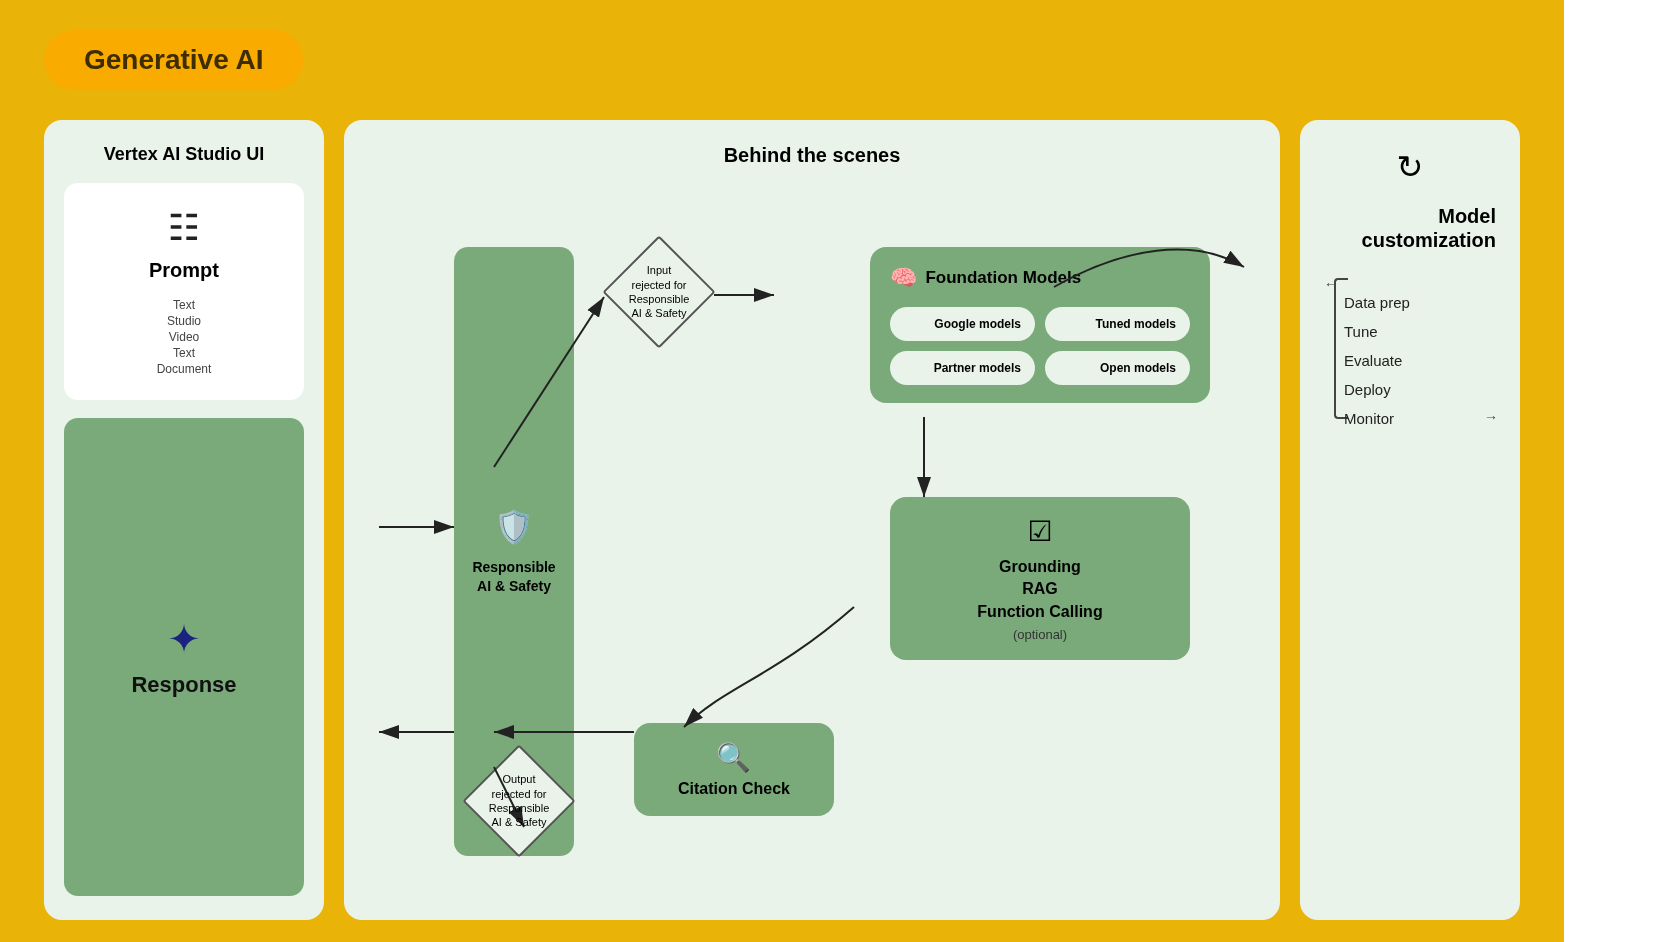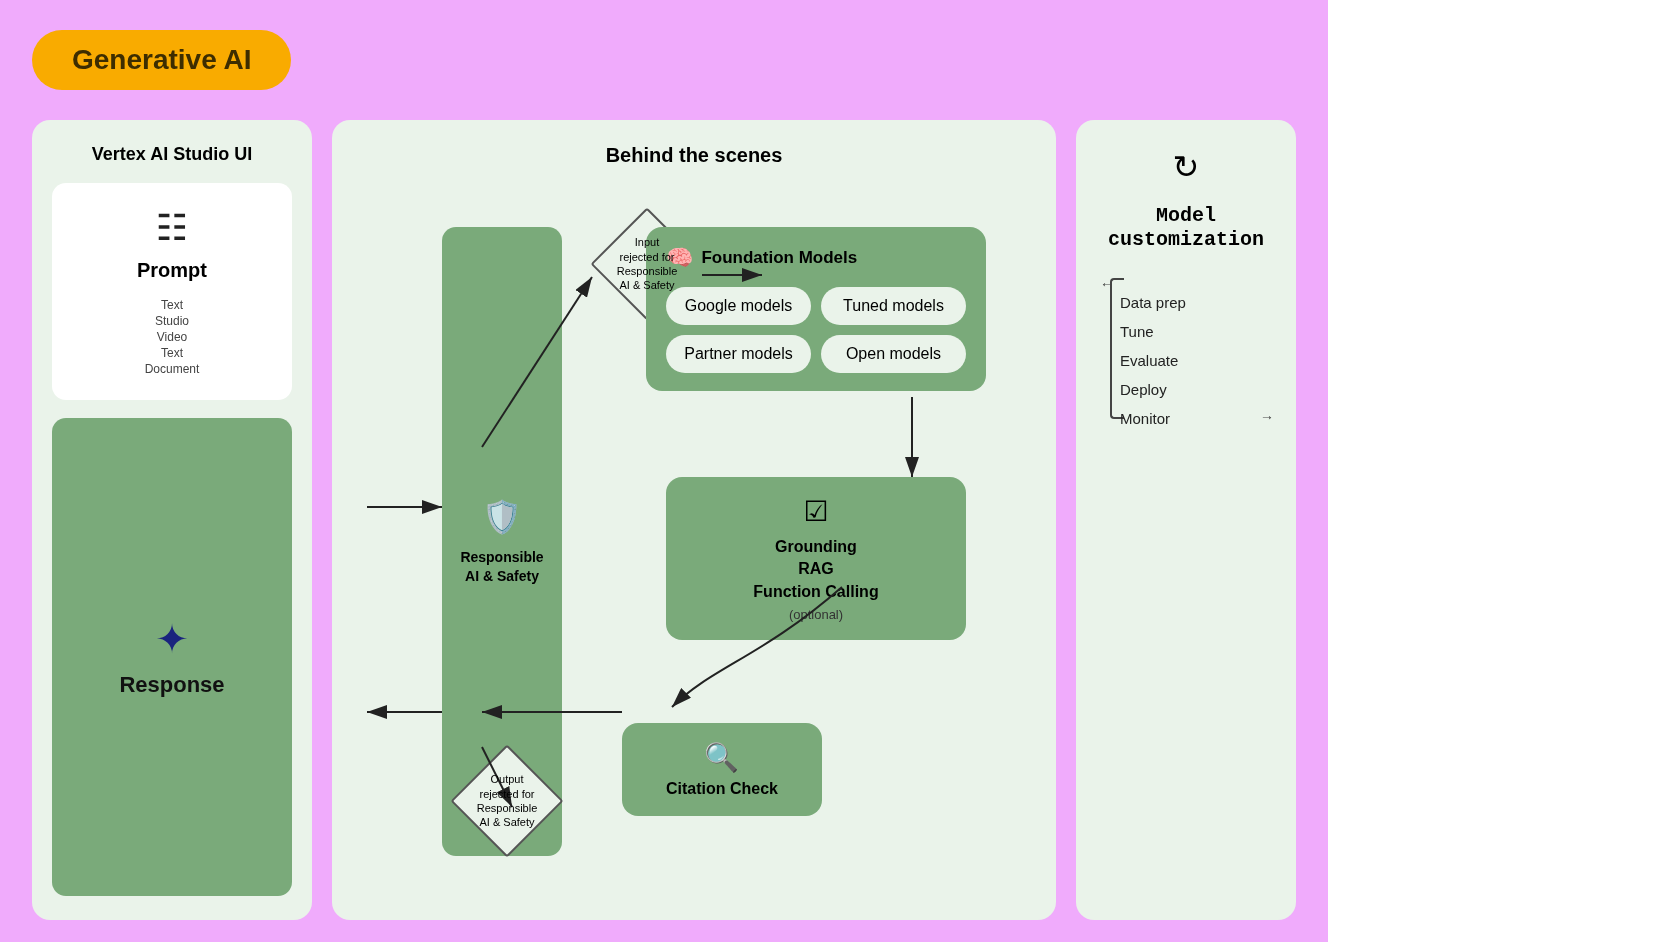--- a/index.html
+++ b/index.html
@@ -6,24 +6,24 @@
     body {
       background: #fff;
       font-family: 'Google Sans', Arial, sans-serif;
       width: 1660px;
       height: 942px;
       overflow: hidden;
       position: relative;
     }
 
     .page-wrapper {
-      width: 1328px;
+      width: 1564px;
       height: 942px;
-      background: #f0abfc;
-      padding: 30px 32px;
+      background: #eab308;
+      padding: 30px 44px;
       position: relative;
     }
 
     
     .title-badge {
       background: #F9AB00;
       border-radius: 40px;
       display: inline-block;
       padding: 14px 40px;
       margin-bottom: 30px;
@@ -119,20 +119,21 @@
       flex: 1;
       padding: 24px 30px;
       position: relative;
       display: flex;
       flex-direction: column;
     }
     .panel-behind-title {
       font-size: 20px;
       font-weight: 700;
       text-align: center;
+      margin-bottom: 20px;
     }
 
     
     .resp-ai-col {
       position: absolute;
       left: 80px;
       top: 60px;
       width: 120px;
       bottom: 40px;
       background: #7aaa7a;
@@ -176,23 +177,23 @@
     }
     .model-grid {
       display: grid;
       grid-template-columns: 1fr 1fr;
       gap: 10px;
     }
     .model-chip {
       background: #eaf3ea;
       border-radius: 20px;
       padding: 10px 14px;
-      font-size: 16px;
-      text-align: center;
-      font-weight: 400;
+      font-size: 12px;
+      text-align: right;
+      font-weight: 700;
     }
 
     
     .grounding-box {
       position: absolute;
       right: 60px;
       top: 310px;
       width: 300px;
       background: #7aaa7a;
       border-radius: 16px;
@@ -254,23 +255,22 @@
       flex-direction: column;
       align-items: center;
       gap: 18px;
     }
     .custom-icon {
       font-size: 32px;
     }
     .custom-title {
       font-size: 20px;
       font-weight: 700;
-      text-align: center;
+      text-align: right;
       line-height: 1.2;
-      font-family: Liberation Mono, monospace;
     }
     .custom-steps {
       display: flex;
       flex-direction: column;
       gap: 12px;
       width: 100%;
       margin-top: 24px;
       position: relative;
       padding-left: 20px;
     }
@@ -323,21 +323,21 @@
     <div class="panel-behind">
       <div class="panel-behind-title">Behind the scenes</div>
 
       <div class="behind-content">
 
         <div class="resp-ai-col">
           <div class="resp-ai-icon">🛡️</div>
           <div class="resp-ai-label">Responsible<br>AI &amp; Safety</div>
         </div>
 
-        <div style="position:absolute; left:230px; top:42px; width:110px; height:110px;">
+        <div style="position:absolute; left:230px; top:50px; width:110px; height:110px;">
           <div style="width:80px; height:80px; background:#eaf3ea; border:2px solid #555; transform:rotate(45deg); position:absolute; top:15px; left:15px; border-radius:3px;"></div>
           <div style="position:absolute; top:0; left:0; width:110px; height:110px; display:flex; align-items:center; justify-content:center; text-align:center; font-size:11px; line-height:1.3; z-index:2;">Input<br>rejected for<br>Responsible<br>AI &amp; Safety</div>
         </div>
 
         <div class="foundation-box">
           <div class="foundation-title">
             <span class="foundation-brain">🧠</span>
             <span>Foundation Models</span>
           </div>
           <div class="model-grid">

